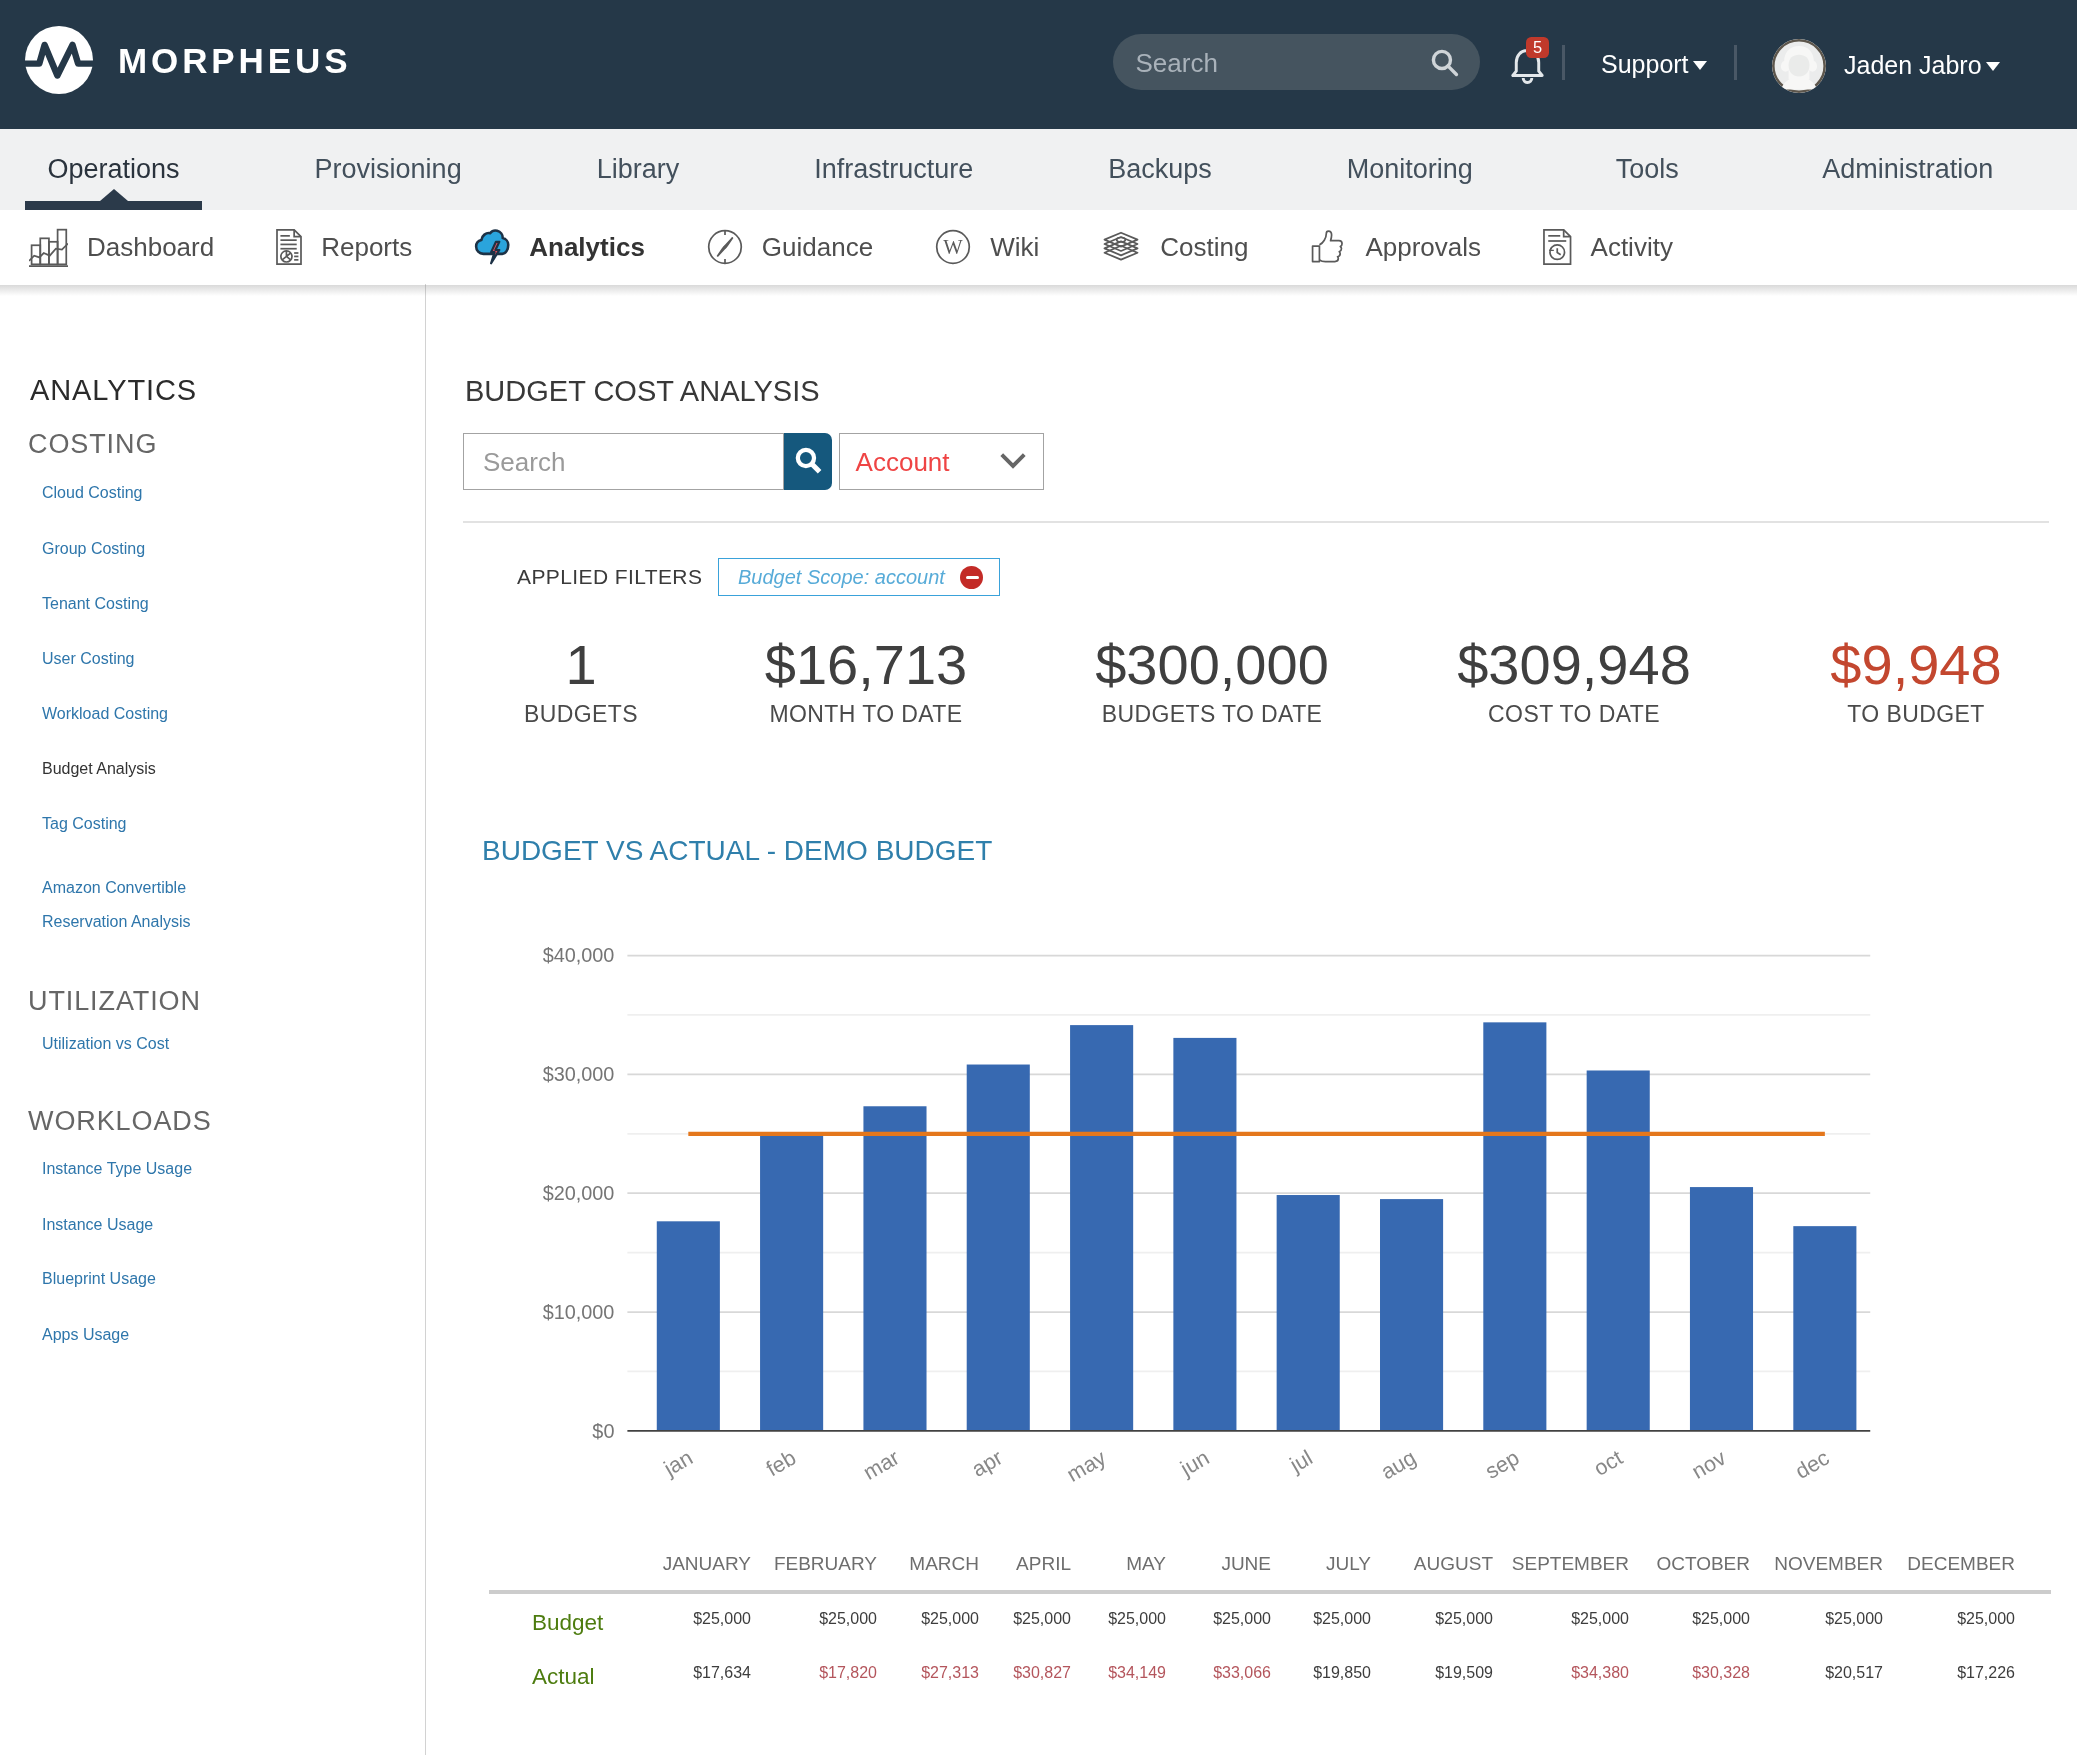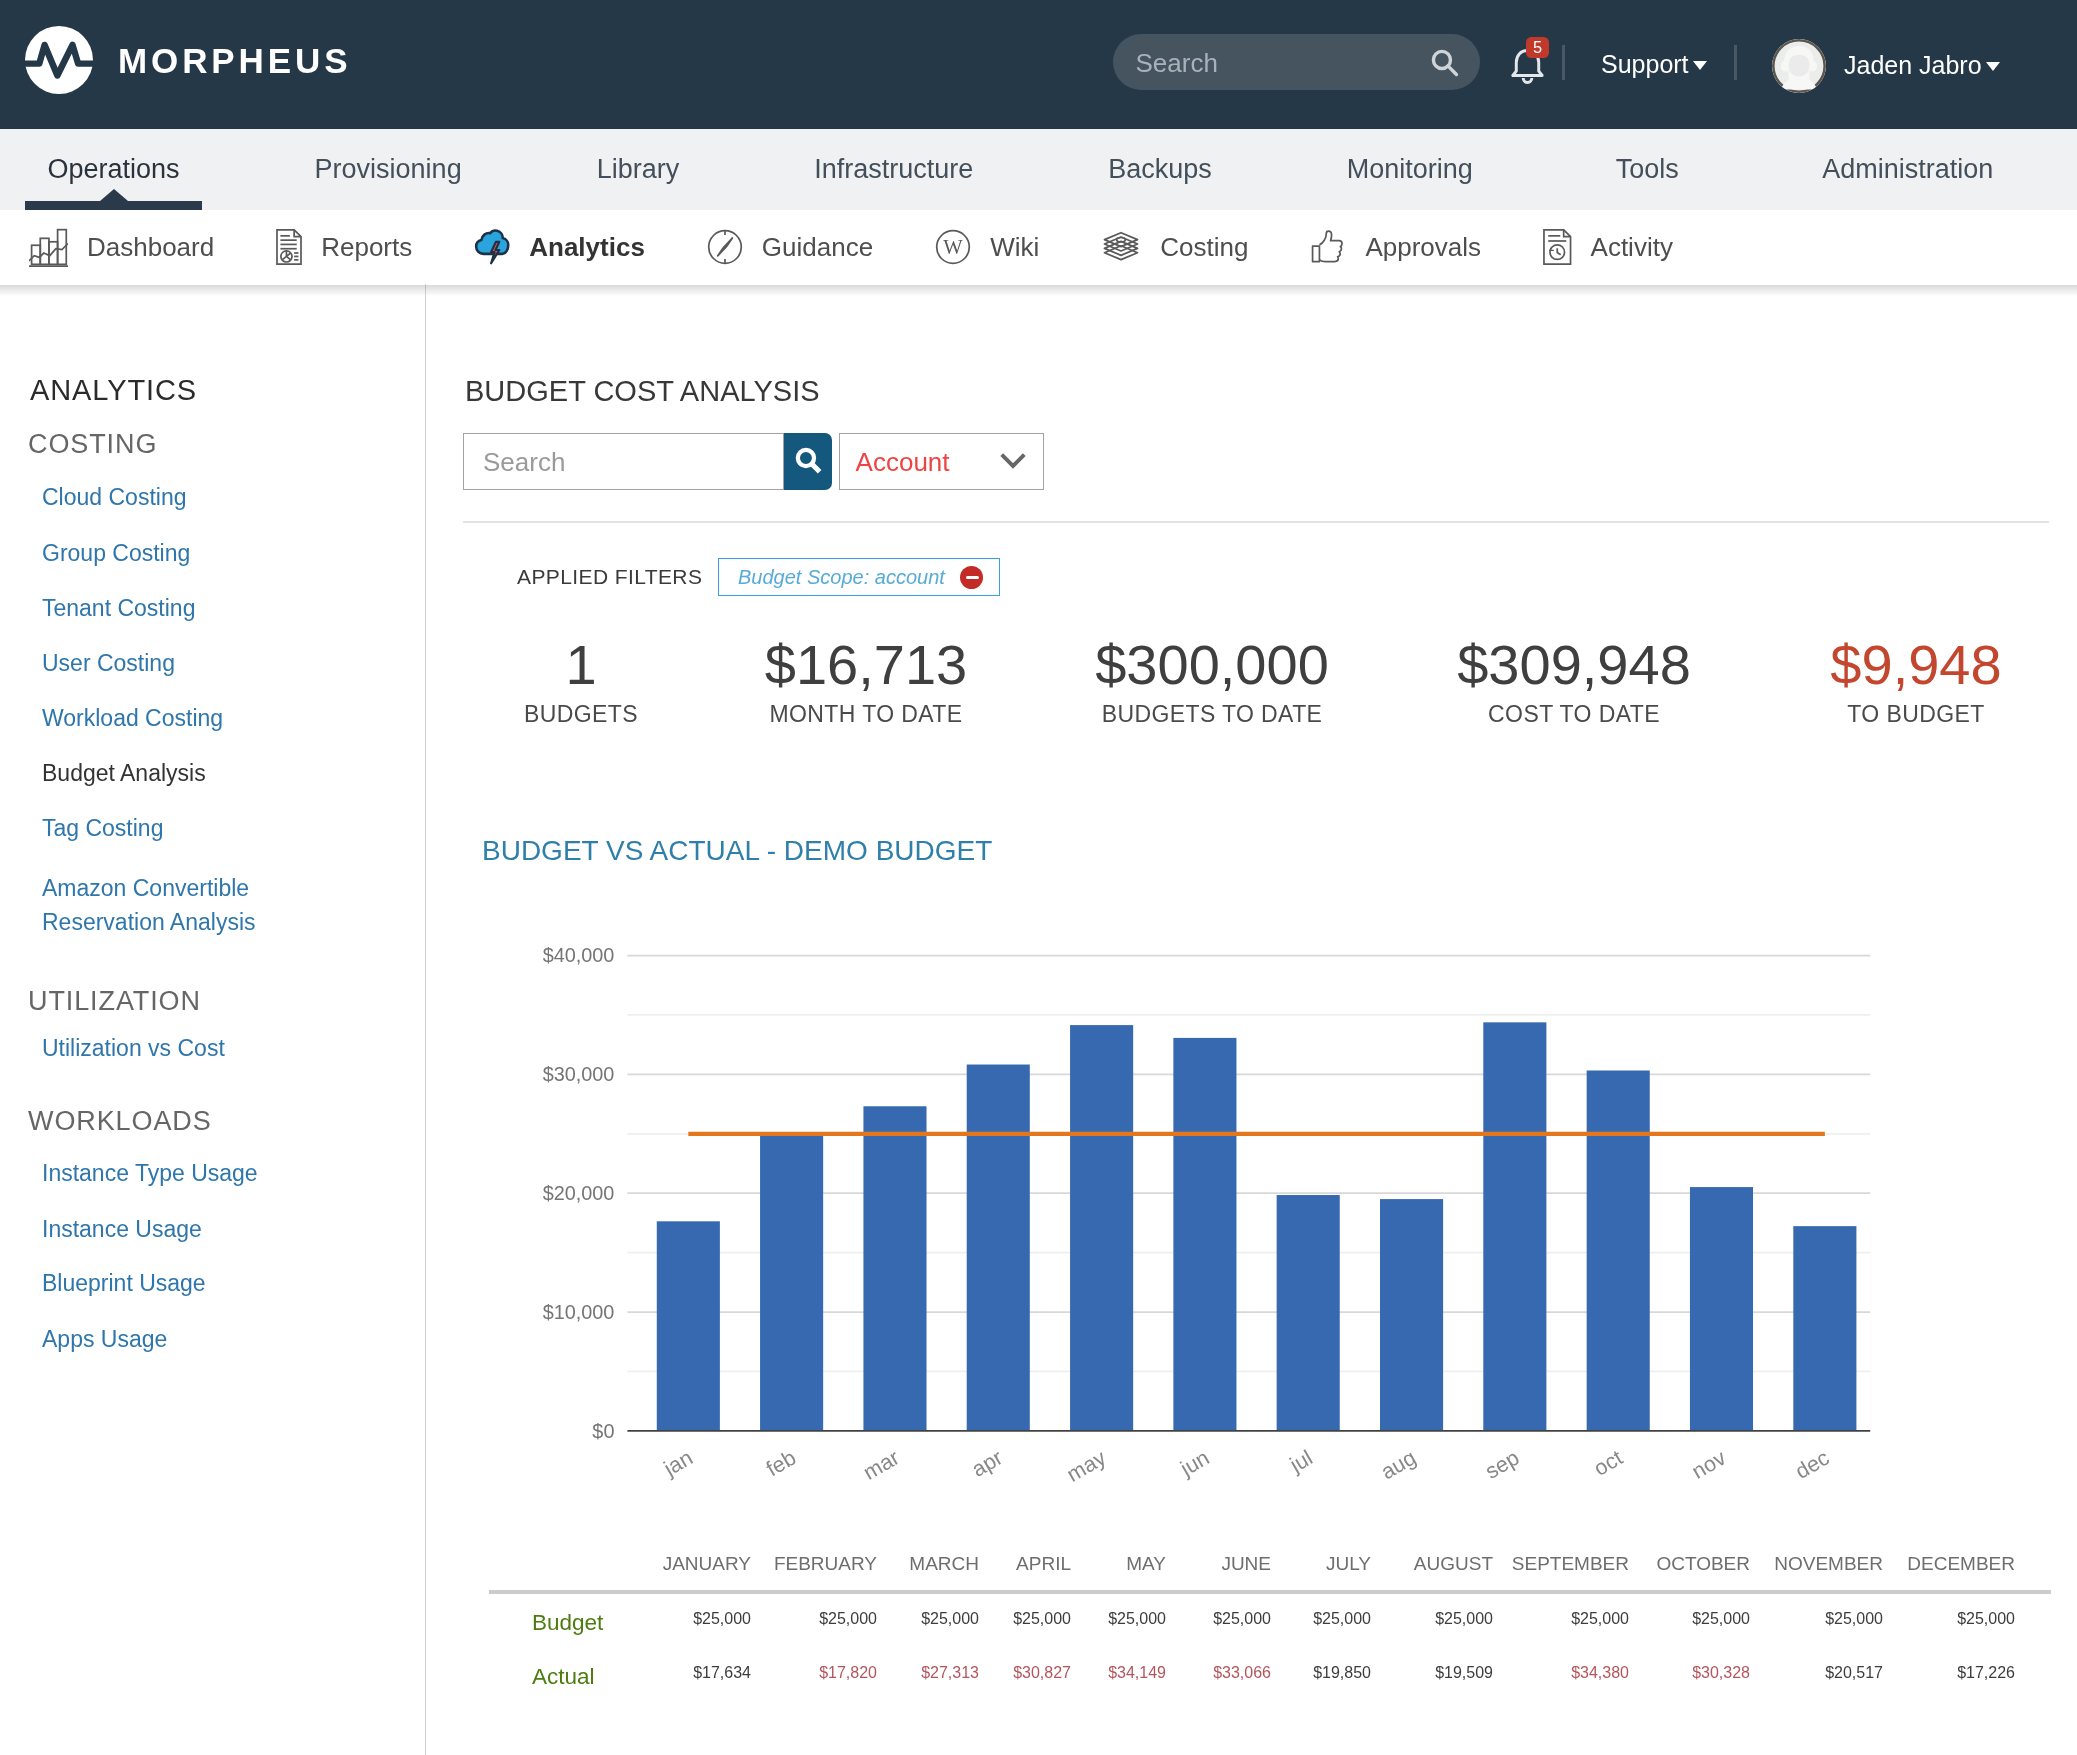--- a/index.html
+++ b/index.html
@@ -32,21 +32,21 @@
 #nav2 { position:absolute; left:0; top:210px; width:2078px; height:74px; background:#fff;text-align:right; }
 #nav2shadow { position:absolute; left:0; top:285px; width:2078px; height:11.2px; background:linear-gradient(rgba(120,120,120,0.28),rgba(255,255,255,0)); z-index:5; }
 #nav2 .items { position:absolute; left:29px; top:0; height:74px; display:flex; align-items:center; }
 #nav2 .it { display:flex; align-items:center; margin-right:62px; font-size:26px; color:#4e4e4e; }
 #nav2 .it svg { margin-right:19px; }
 #nav2 .it.active { font-weight:bold; color:#333; }
 
 
 #sidebar { position:absolute; left:0; top:284px; width:426px; height:1471px; border-right:1.7px solid #d2d2d2; background:#fff; }
 .sideheading { position:absolute; left:28px; font-size:27px; font-weight:400; color:#666; letter-spacing:0.9px; }
-.sidelink { position:absolute; left:42px; font-size:23px; color:#2e76ab; }
+.sidelink { position:absolute; left:42px; font-size:16px; color:#2e76ab; }
 .sidelink.active { color:#333; }
 
 
 #content { position:absolute; left:0; top:0; width:2078px; height:1755px; pointer-events:none; }
 #title { position:absolute; left:465px; top:375px; font-size:29px; color:#383838; letter-spacing:0px; }
 #srchinput { position:absolute; left:463px; top:433px; width:321px; height:57px; border:1.7px solid #a3a3a3; background:#fff; }
 #srchinput span { position:absolute; left:19px; top:13px; font-size:26px; color:#9a9a9a; }
 #srchbtn { position:absolute; left:784px; top:433px; width:48px; height:57px; background:#15587d; border-radius:0 7px 7px 0; }
 #selbox { position:absolute; left:839px; top:433px; width:205px; height:57px; border:1.7px solid #a3a3a3; background:#fff; }
 #selbox span { position:absolute; left:15.6px; top:13px; font-size:26px; color:#ef4444; }

